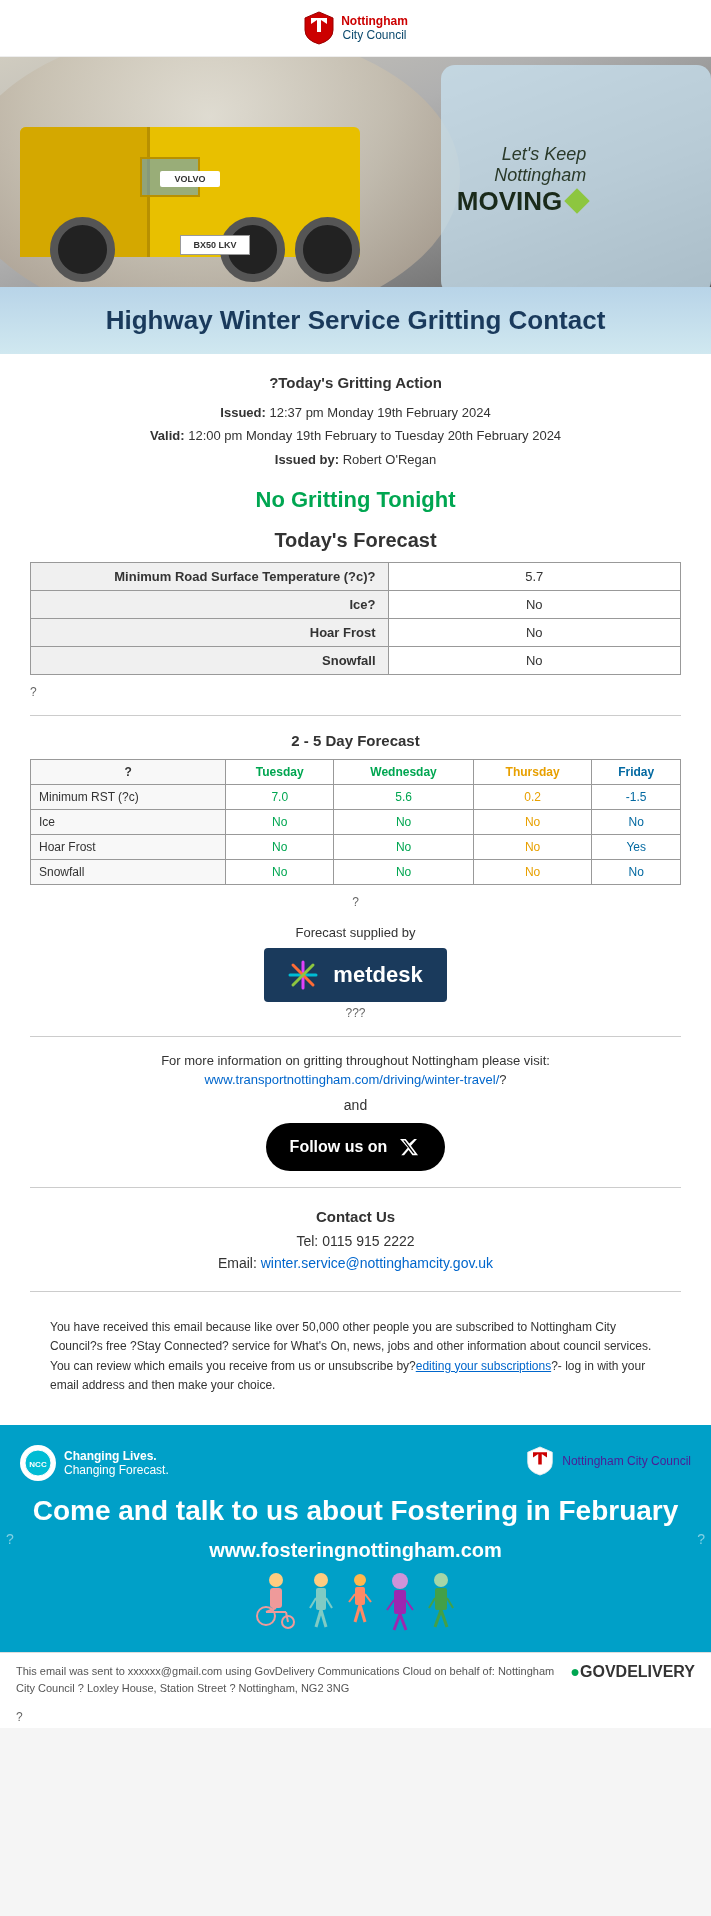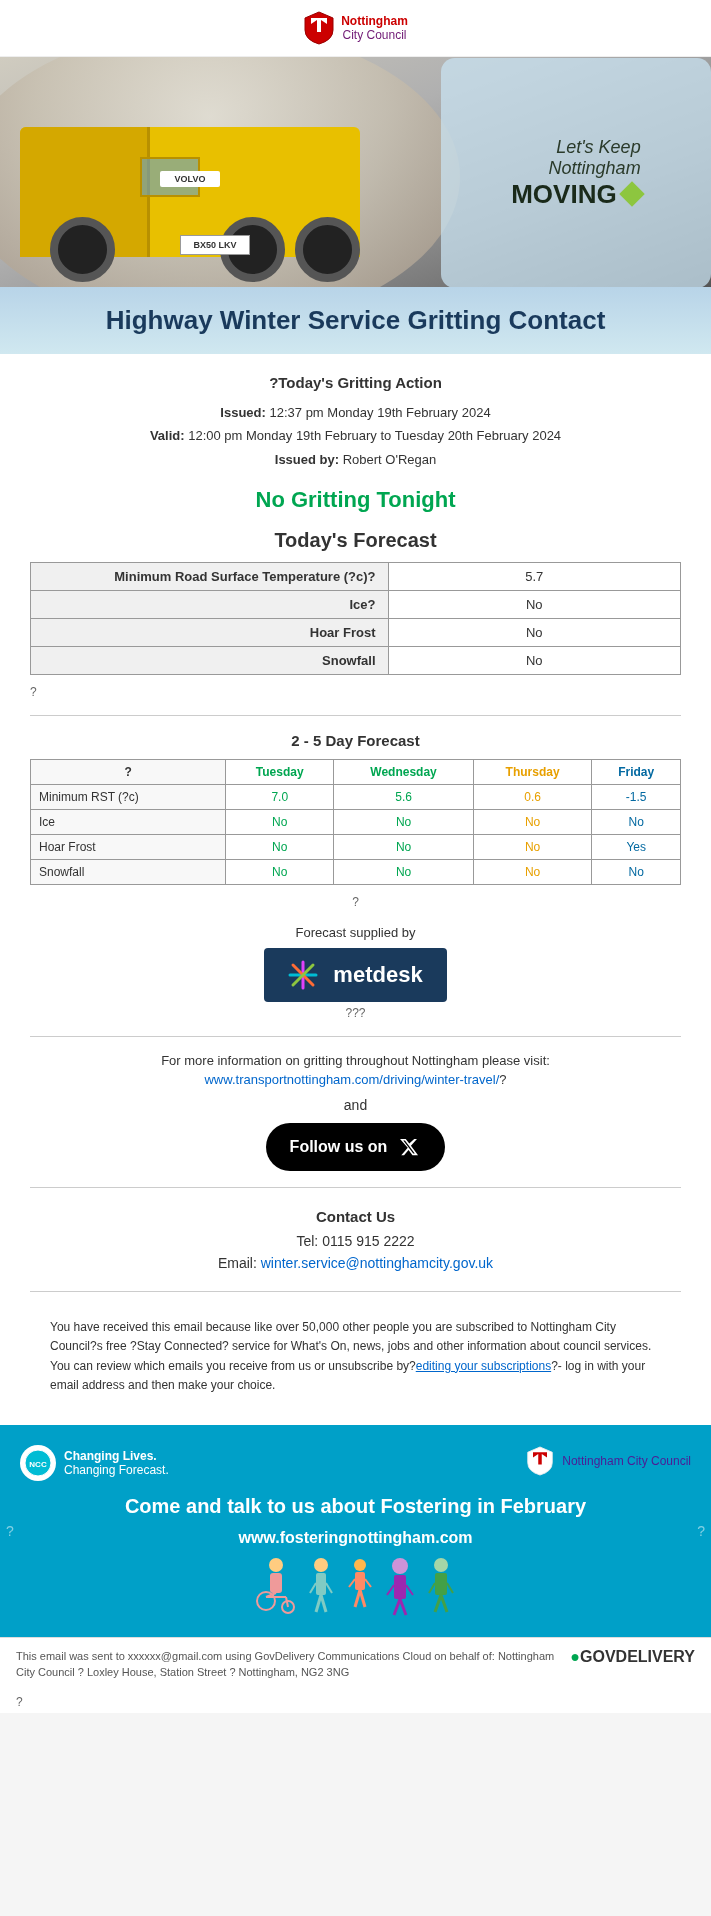--- a/index.html
+++ b/index.html
@@ -81,22 +81,22 @@
 
     .third-divider { border: none; border-top: 1px solid #ccc; margin: 16px 0; }
 
     
     .subscription-notice { font-size: 12px; color: #333; padding: 10px 20px; line-height: 1.6; }
     .subscription-notice a { color: #0066cc; text-decoration: underline; }
 
     
     .fostering-banner { background: #00a0c8; color: #fff; padding: 20px; text-align: center; position: relative; overflow: hidden; }
     .fostering-top { display: flex; justify-content: space-between; align-items: flex-start; margin-bottom: 12px; }
-    .fostering-main-text { font-size: 20px; font-weight: bold; line-height: 1.3; margin: 10px 0; }
-    .fostering-url { font-size: 16px; font-weight: bold; color: #fff; margin-top: 8px; }
+    .fostering-main-text { font-size: 28px; font-weight: bold; line-height: 1.3; margin: 10px 0; }
+    .fostering-url { font-size: 20px; font-weight: bold; color: #fff; margin-top: 8px; }
     .fostering-figures { display: flex; justify-content: center; gap: 10px; margin-top: 10px; font-size: 20px; }
     .side-questions { position: absolute; left: 6px; top: 50%; transform: translateY(-50%); color: rgba(255,255,255,0.5); font-size: 14px; }
     .side-questions-right { position: absolute; right: 6px; top: 50%; transform: translateY(-50%); color: rgba(255,255,255,0.5); font-size: 14px; }
 
     
     .footer { background: #fff; padding: 10px 16px; font-size: 11px; color: #555; display: flex; align-items: flex-start; justify-content: space-between; gap: 10px; border-top: 1px solid #ddd; }
     .footer-text { flex: 1; line-height: 1.5; }
     .footer-logo { text-align: right; white-space: nowrap; }
 
     .bottom-question { text-align: left; padding: 4px 16px; font-size: 12px; color: #666; }
@@ -108,21 +108,21 @@
 
   <div class="header">
     <div class="header-logo">
 
       <svg width="32" height="36" viewBox="0 0 32 36">
         <path d="M16 2 L30 8 L30 20 Q30 30 16 34 Q2 30 2 20 L2 8 Z" fill="#c00" stroke="#900" stroke-width="1"></path>
         <path d="M8 14 L14 10 L14 22 L18 22 L18 10 L24 14 L24 8 L8 8 Z" fill="#fff"></path>
       </svg>
       <div>
         <div style="color:#cc0000; font-weight:bold; font-size:12px;">Nottingham</div>
-        <div style="color:#701a75; font-size:12px;">City Council</div>
+        <div style="color:#0c4a6e; font-size:12px;">City Council</div>
       </div>
     </div>
   </div>
 
   <div class="hero">
 
     <div style="width:100%; height:100%; background: linear-gradient(160deg, #d0ccc0 0%, #b0b0b0 40%, #888 70%, #555 100%); position:relative; overflow:hidden;">
 
       <div style="position:absolute; top:-30px; left:-40px; width:500px; height:300px; background: radial-gradient(ellipse at 50% 30%, #e8e4d8 0%, #c8c0b0 50%, #a09080 100%); border-radius: 50%; opacity:0.8;"></div>
 
@@ -133,21 +133,21 @@
 
       <div style="position:absolute; left:50px; bottom:5px; width:65px; height:65px; border-radius:50%; background:#222; border:8px solid #555;"></div>
       <div style="position:absolute; left:220px; bottom:5px; width:65px; height:65px; border-radius:50%; background:#222; border:8px solid #555;"></div>
       <div style="position:absolute; left:295px; bottom:5px; width:65px; height:65px; border-radius:50%; background:#222; border:8px solid #555;"></div>
 
       <div style="position:absolute; left:180px; bottom:32px; width:70px; height:20px; background:#fff; border:1px solid #999; font-size:9px; display:flex; align-items:center; justify-content:center; font-weight:bold; color:#333;">BX50 LKV</div>
 
       <div style="position:absolute; left:160px; bottom:100px; width:60px; height:16px; background:#fff; border-radius:2px; font-size:9px; display:flex; align-items:center; justify-content:center; font-weight:bold; color:#333;">VOLVO</div>
     </div>
 
-    <div style="position:absolute; right:0; top:1px; width:38%; height:100%; background:rgba(200,225,240,0.75); display:flex; align-items:center; justify-content:center;border-radius:14px;">
+    <div style="position:absolute; right:0; top:8px; width:38%; height:100%; background:rgba(200,225,240,0.75); display:flex; align-items:center; justify-content:flex-start;border-radius:14px;">
       <div style="text-align:right; padding:16px;">
         <div style="font-size:18px; color:#2a3a2a; font-style:italic;">Let's Keep</div>
         <div style="font-size:18px; color:#2a3a2a; font-style:italic;">Nottingham</div>
         <div style="font-size:26px; color:#1a2a1a; font-weight:bold; display:flex; align-items:center; justify-content:flex-end; gap:6px;">
           <span>MOVING</span>
           <span style="display:inline-block; width:18px; height:18px; background:#8DC63F; transform:rotate(45deg);"></span>
         </div>
       </div>
     </div>
   </div>
@@ -216,21 +216,21 @@
           <th class="col-wed">Wednesday</th>
           <th class="col-thu">Thursday</th>
           <th class="col-fri">Friday</th>
         </tr>
       </thead>
       <tbody id="multi-forecast-body">
       <tr>
             <td>Minimum RST (?c)</td>
             <td class="col-tue">7.0</td>
             <td class="col-wed">5.6</td>
-            <td class="col-thu">0.6</td>
+            <td class="col-thu">0.2</td>
             <td class="col-fri">-1.5</td>
           </tr>
           <tr>
             <td>Ice</td>
             <td class="col-tue">No</td>
             <td class="col-wed">No</td>
             <td class="col-thu">No</td>
             <td class="col-fri">No</td>
           </tr>
           <tr>

